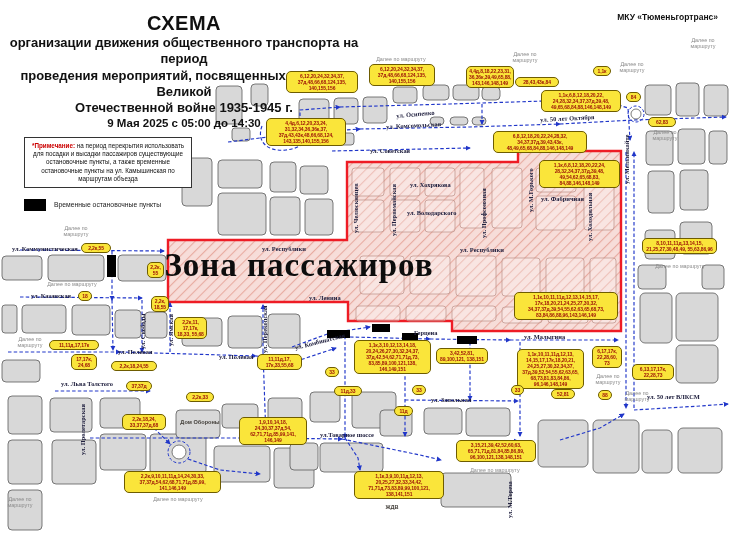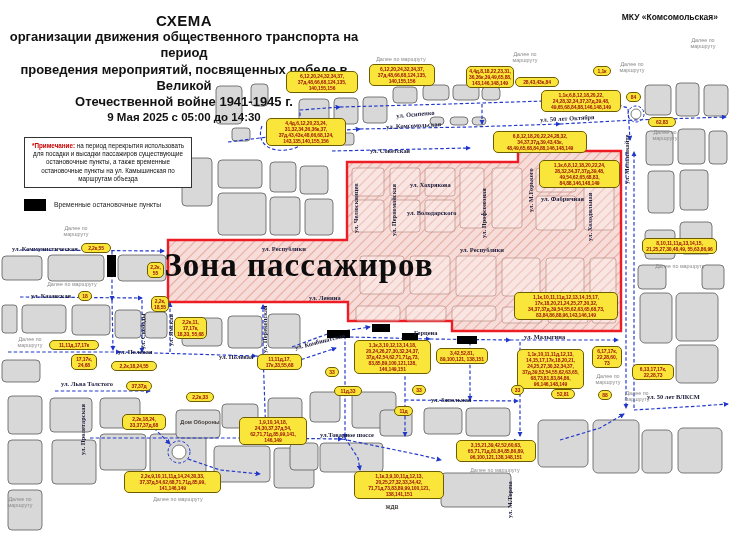--- a/index.html
+++ b/index.html
@@ -1,21 +1,21 @@
 <!DOCTYPE html>
 <html><head>
 <meta charset="utf-8">
 <style>
   html,body{margin:0;padding:0;background:#fff;}
   #stage{position:relative;width:730px;height:534px;background:#ffffff;overflow:hidden;
          font-family:"Liberation Sans",sans-serif;}
   #stage svg{position:absolute;left:0;top:0;}
   
   #header{position:absolute;left:8px;top:12px;width:352px;text-align:center;font-weight:bold;color:#111;}
-  #header .t1{font-size:15px;letter-spacing:.5px;}
+  #header .t1{font-size:20px;letter-spacing:.5px;}
   #header .t2{font-size:13px;line-height:1.25;}
   #header .t3{font-size:11.5px;margin-top:1px;}
   #org{position:absolute;right:12px;top:12px;font-size:8.5px;font-weight:bold;color:#111;}
   
   #note{position:absolute;left:24px;top:137px;width:160px;background:#fff;border:1px solid #333;
         padding:4px 3px;font-size:6.3px;line-height:1.3;text-align:center;color:#111;}
   #note .nt{color:#cc0000;font-weight:bold;}
   #legend{position:absolute;left:24px;top:199px;width:170px;height:14px;}
   #legend .sw{position:absolute;left:0;top:0;width:22px;height:12px;background:#000;}
   #legend .lt{position:absolute;left:30px;top:2px;font-size:6.8px;color:#222;}
@@ -210,24 +210,24 @@
       <rect x="372" y="324" width="18" height="8"></rect>
       <rect x="402" y="333" width="16" height="8"></rect>
       <rect x="457" y="336" width="20" height="8"></rect>
     </g>
   </svg>
 
   <div id="header">
     <div class="t1">СХЕМА</div>
     <div class="t2">организации движения общественного транспорта на период</div>
     <div class="t2">проведения мероприятий, посвященных победе в Великой</div>
-    <div class="t2">Отечественной войне 1941-1945 г.</div>
+    <div class="t2">Отечественной войне 1935-1945 г.</div>
     <div class="t3">9 Мая 2025 с 05:00 до 14:30</div>
   </div>
-  <div id="org">МКУ «Комсомольская»</div>
+  <div id="org">МКУ «Тюменьгортранс»</div>
 
   <div id="note">
     <span class="nt">*Примечание:</span>
     <span>на период перекрытия использовать для посадки и высадки пассажиров существующие остановочные пункты, а также временные остановочные пункты на ул. Камышинская по маршрутам объезда</span>
   </div>
 
   <div id="legend">
     <div class="sw"></div>
     <div class="lt">Временные остановочные пункты</div>
   </div>

